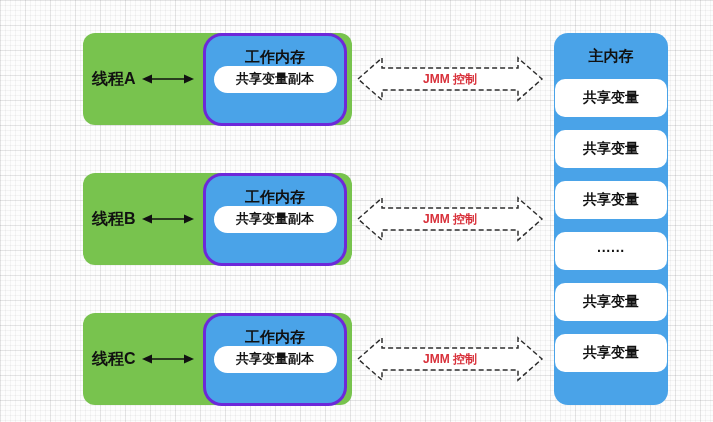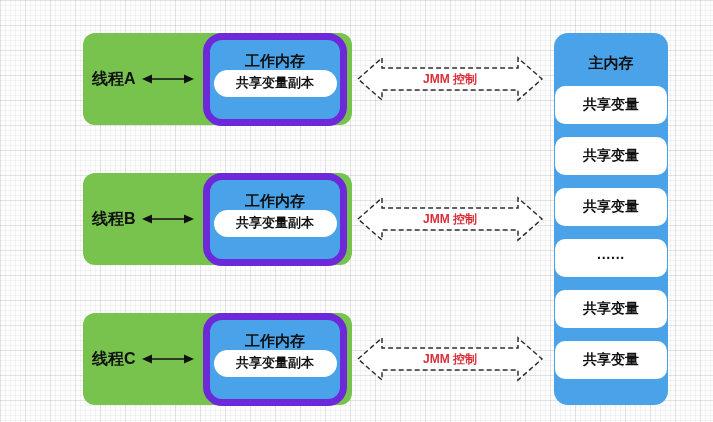--- a/index.html
+++ b/index.html
@@ -44,21 +44,21 @@
     margin-left: 2px;
   }
   .link-arrow { margin-left: 6px; flex: none; display: block; }
 
   
   .working-memory {
     margin-left: auto;
     width: 144px;
     height: 93px;
     background: #4AA3E8;
-    border: 7px solid #6d28d9;
+    border: 3px solid #6d28d9;
     border-radius: 19px;
     display: flex;
     flex-direction: column;
     align-items: center;
     padding-top: 12px;
   }
   .wm-title {
     font-size: 15px;
     font-weight: bold;
     color: #111;
@@ -106,21 +106,21 @@
     position: absolute;
     left: 554px;
     top: 33px;
     width: 114px;
     height: 372px;
     background: #4AA3E8;
     border-radius: 14px;
     display: flex;
     flex-direction: column;
     align-items: center;
-    padding-top: 20px;
+    padding-top: 13px;
   }
   .mm-title {
     font-size: 15px;
     font-weight: bold;
     color: #111;
     line-height: 20px;
   }
   .mm-pills {
     margin-top: 13px;
     display: flex;

